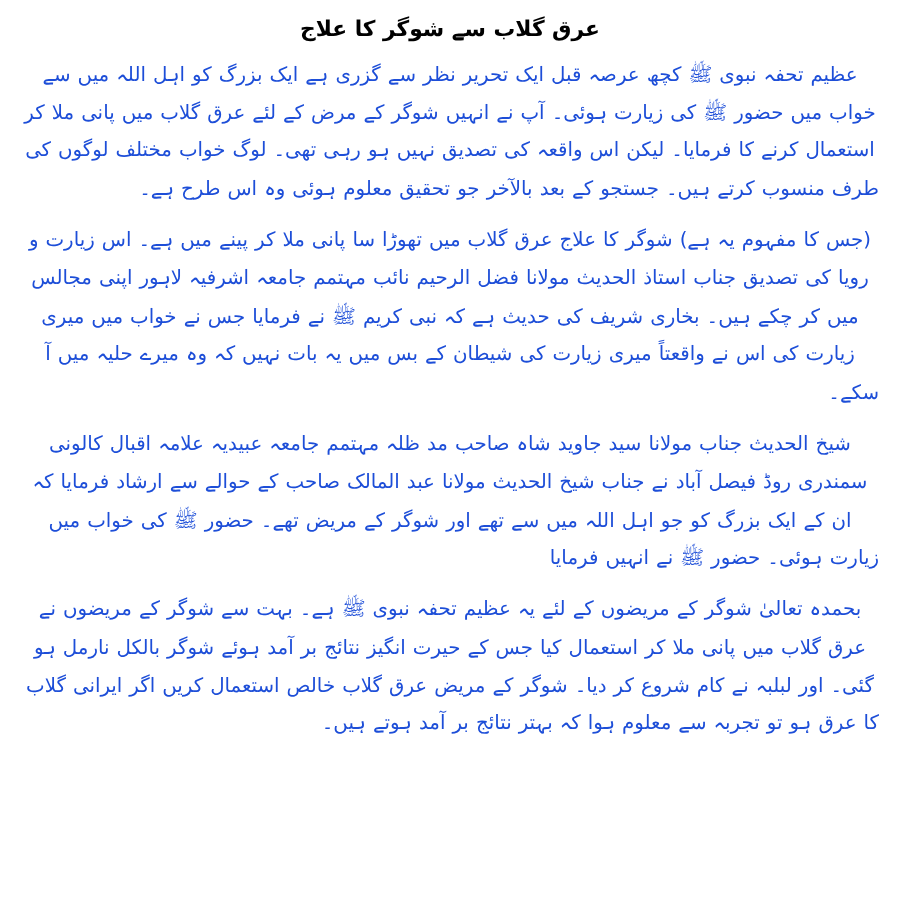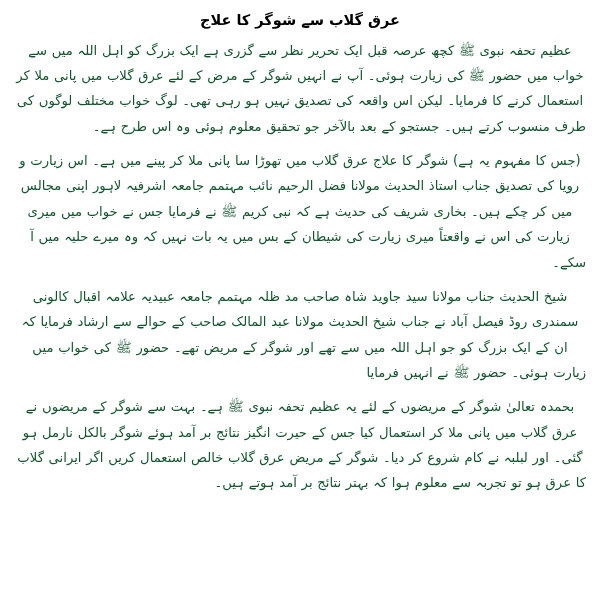--- a/index.html
+++ b/index.html
@@ -30,21 +30,21 @@
     line-height: 1.5;
     margin: 2px 0 6px 0;
     color: #000000;
   }
   .para {
     font-size: 13.2px;
     line-height: 1.92;
     text-align: justify;
     text-align-last: right;
     margin: 4px 0 9px 0;
-    color: #14532d;
+    color: #1d4ed8;
     word-spacing: 0.5px;
   }
   .para.last {
     margin-bottom: 0;
   }
   .nastaliq {
     font-family: "DejaVu Sans", sans-serif;
     text-align: center;
   }
 </style>

